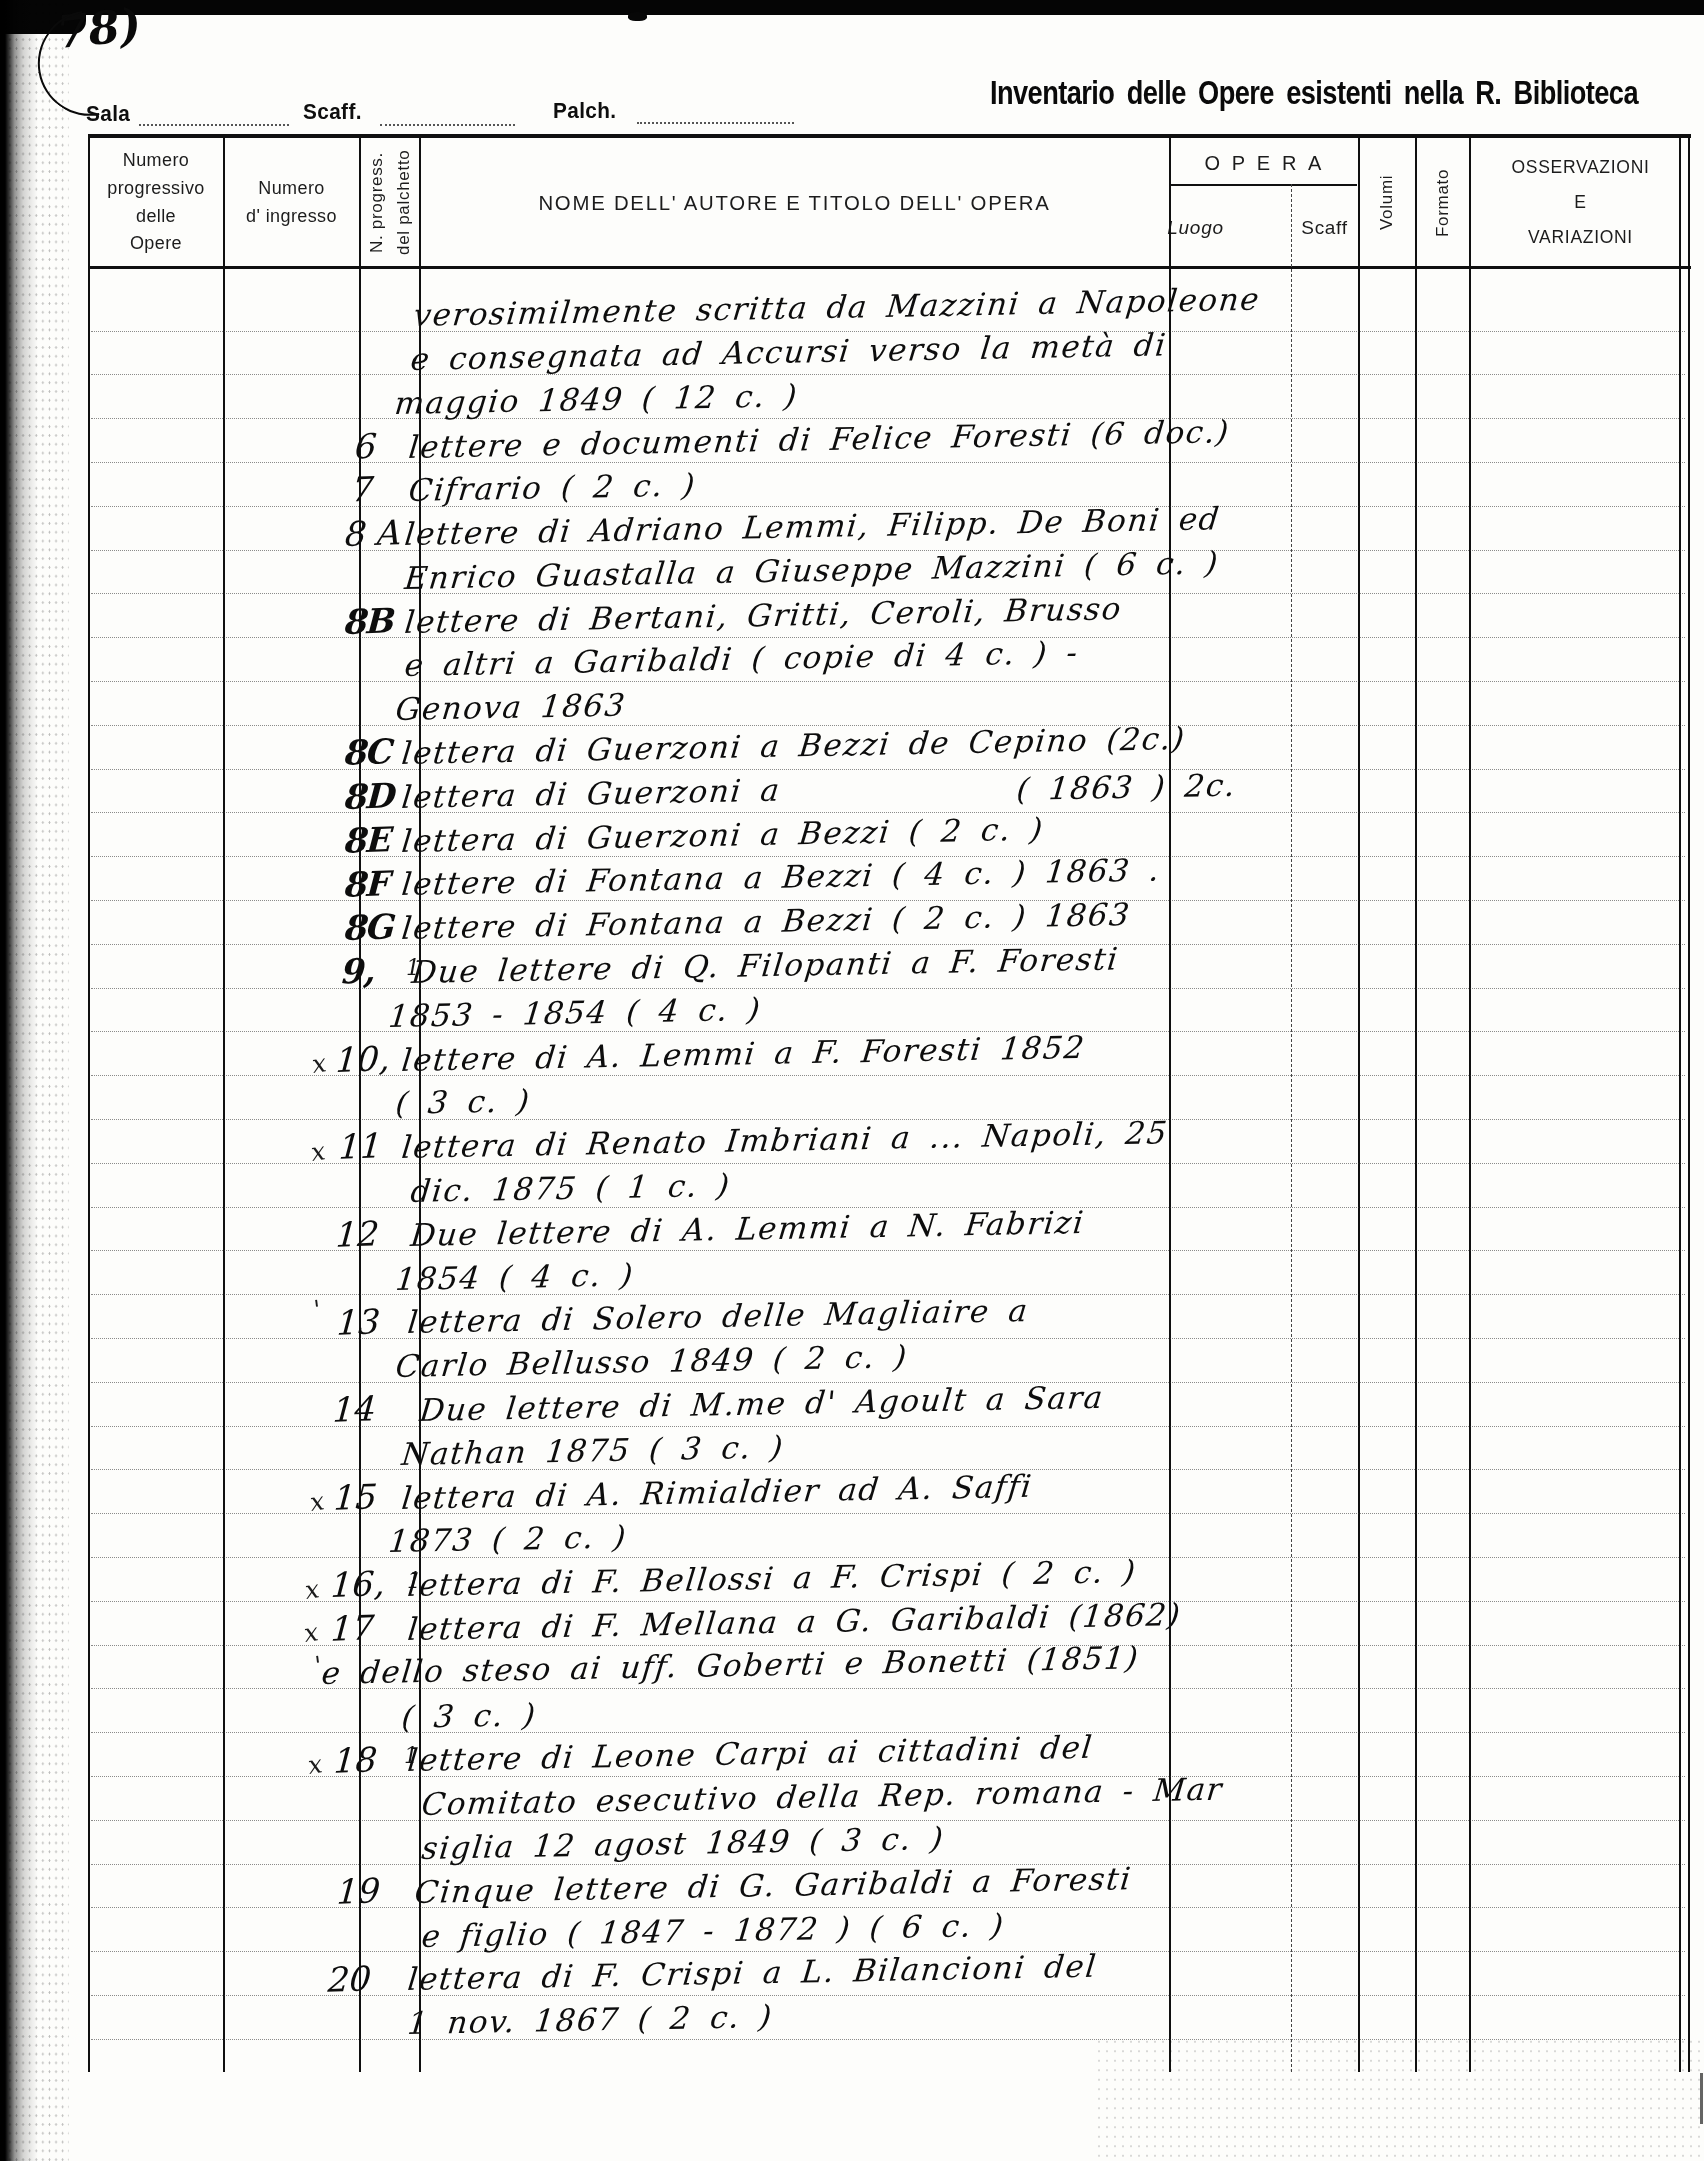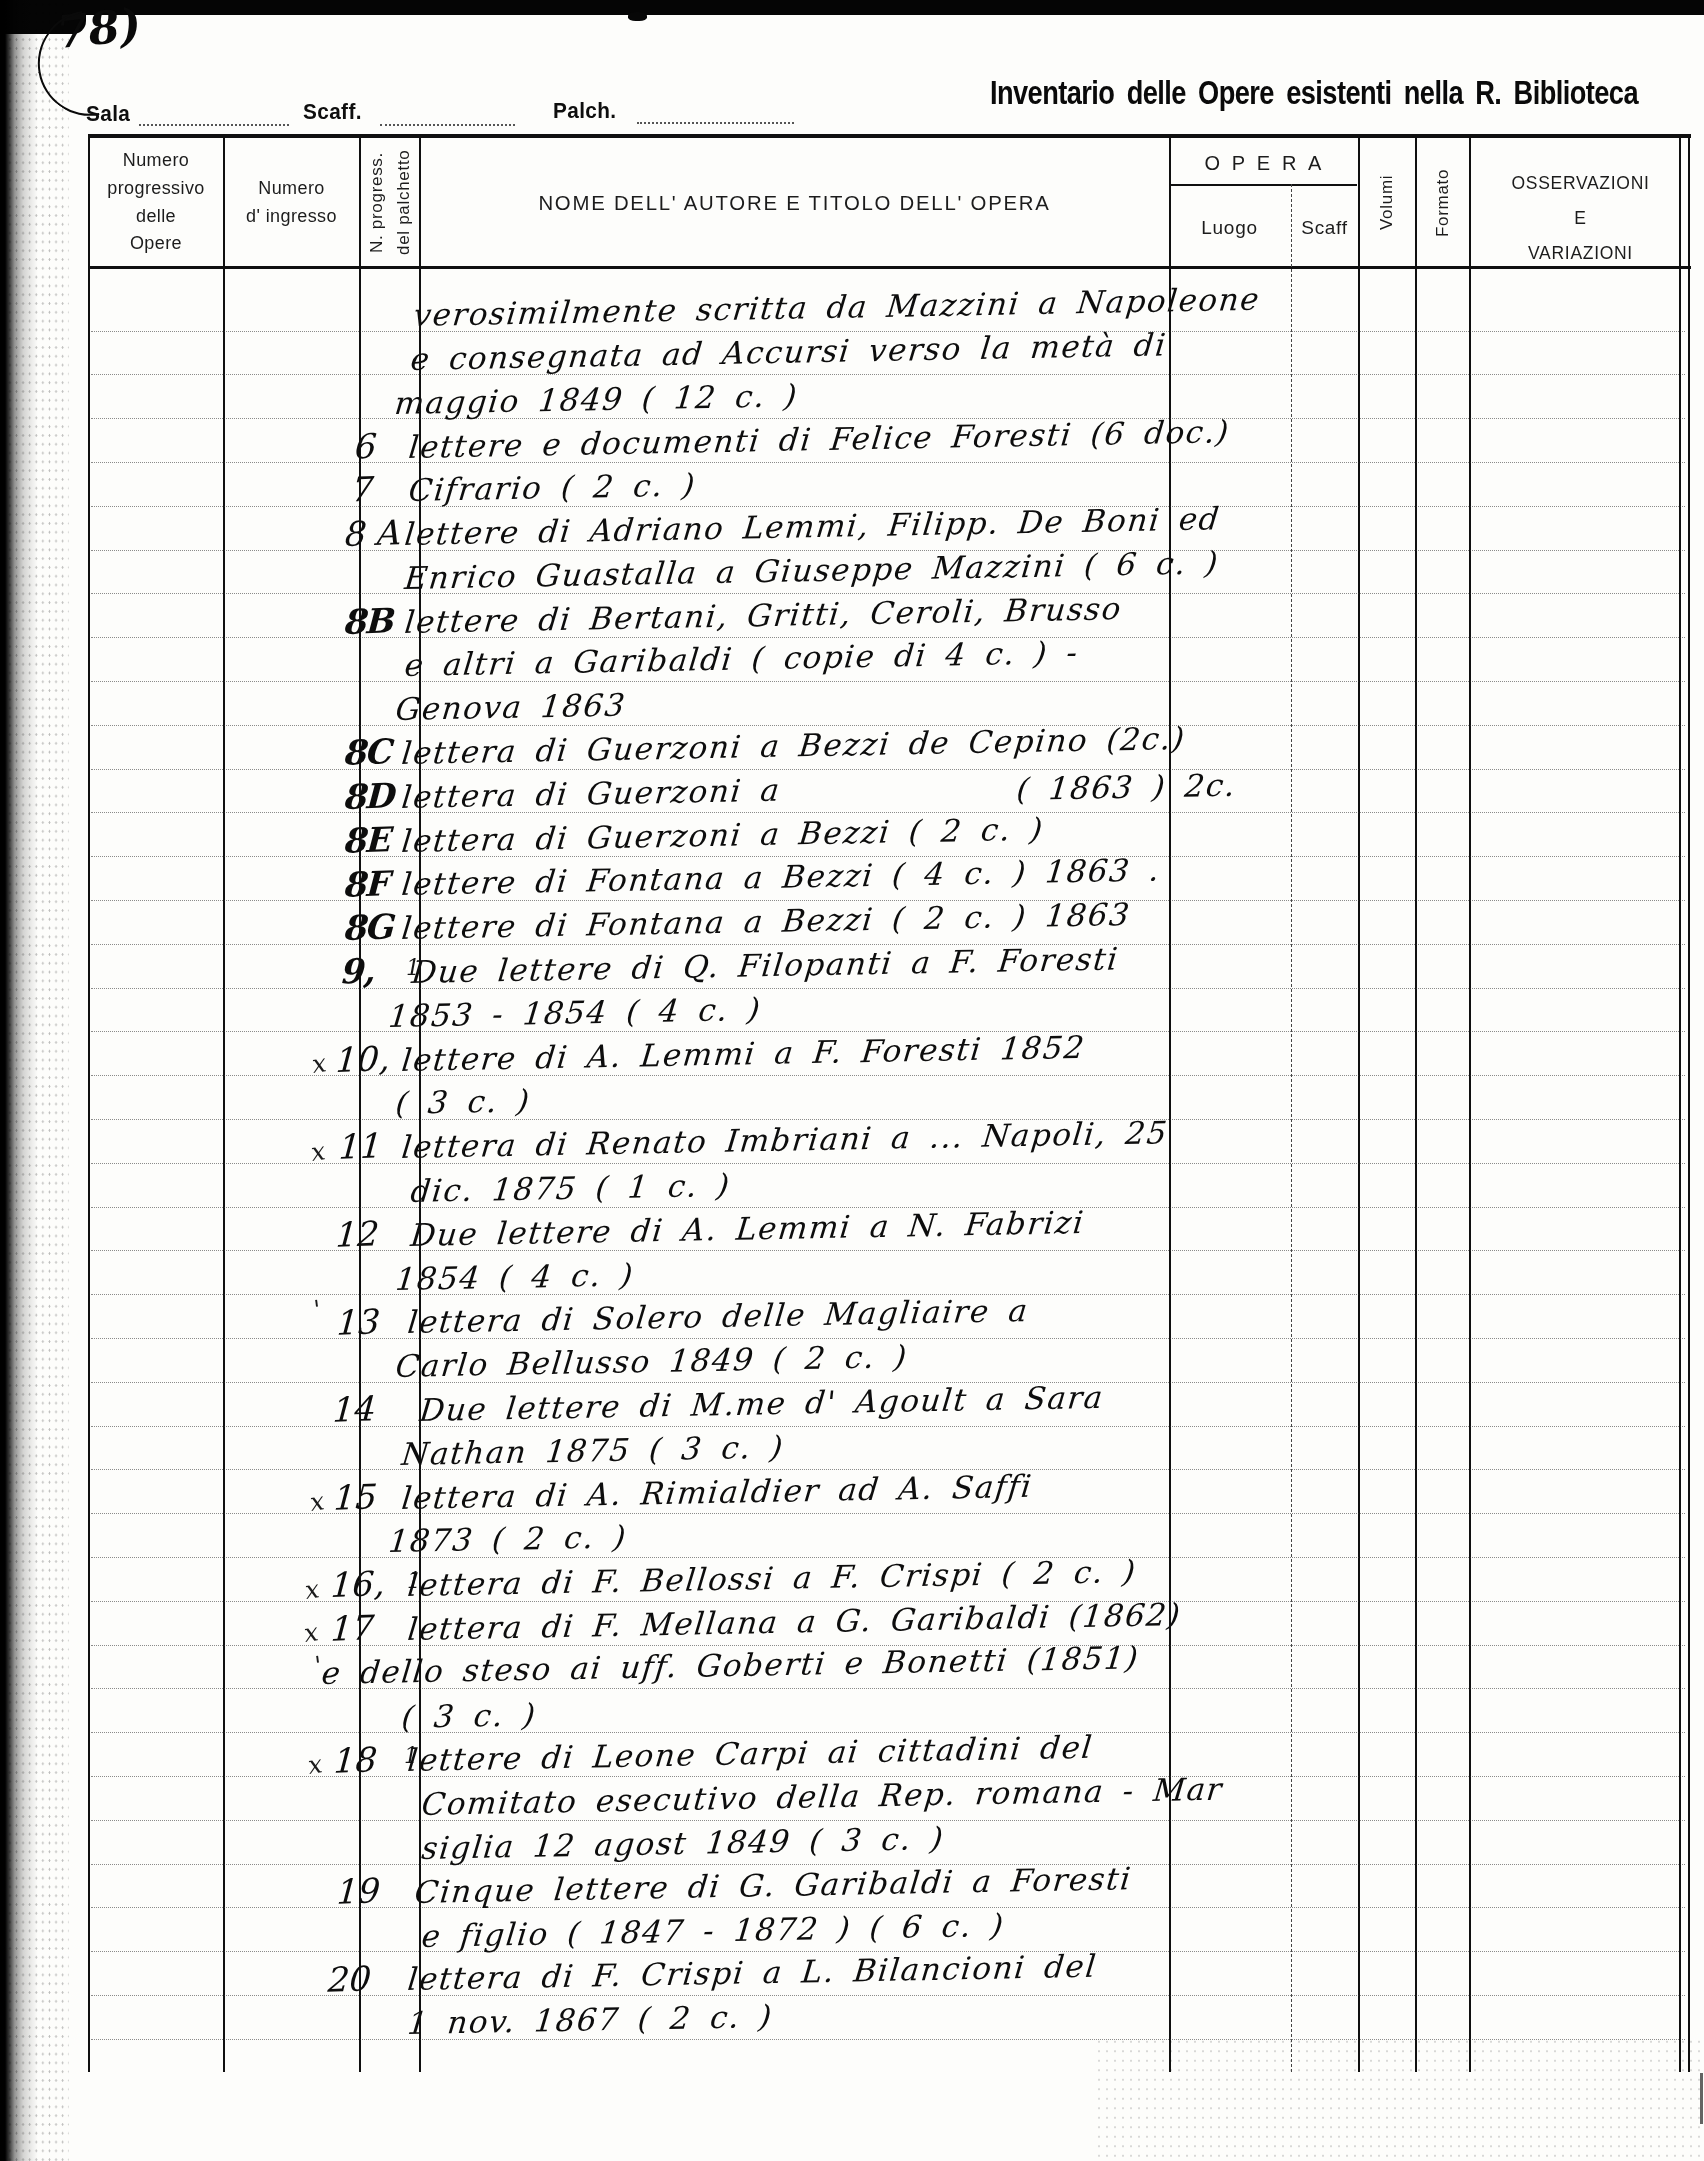--- a/index.html
+++ b/index.html
@@ -87,25 +87,25 @@
   <div class="cell th-small pre" style="left:89px;top:139px;width:134px;height:127px;">Numero
 progressivo
 delle
 Opere</div>
   <div class="cell th-small pre" style="left:224px;top:139px;width:135px;height:127px;">Numero
 d' ingresso</div>
   <div class="cell th-vert pre" style="left:361px;top:139px;width:58px;height:127px;">N. progress.
 del palchetto</div>
   <div class="cell th-nome" style="left:420px;top:139px;width:749px;height:127px;">NOME DELL' AUTORE E TITOLO DELL' OPERA</div>
   <div class="cell th-data" style="left:1169px;top:143px;width:188px;height:41px;">OPERA</div>
-  <div class="cell th-sub" style="left:1169px;top:191px;width:121px;height:73px;">Luogo</div>
+  <div class="cell th-sub" style="left:1135px;top:191px;width:121px;height:73px;font-style:italic;">Luogo</div>
   <div class="cell th-sub" style="left:1291px;top:191px;width:67px;height:73px;">Scaff</div>
   <div class="cell th-vert" style="left:1359px;top:139px;width:55px;height:127px;">Volumi</div>
   <div class="cell th-vert" style="left:1416px;top:139px;width:53px;height:127px;">Formato</div>
-  <div class="cell th-oss pre" style="left:1470px;top:139px;width:221px;height:127px;margin-top:16px;">OSSERVAZIONI
+  <div class="cell th-oss pre" style="left:1470px;top:139px;width:221px;height:127px;">OSSERVAZIONI
 E
 VARIAZIONI</div>
 
   <div id="generated">
       <div class="vline" style="left:88px;top:135px;width:2.2px;height:1937px;"></div>
       <div class="vline" style="left:223px;top:135px;width:2.2px;height:1937px;"></div>
       <div class="vline" style="left:359px;top:135px;width:2.2px;height:1937px;"></div>
       <div class="vline" style="left:419px;top:135px;width:2.2px;height:1937px;"></div>
       <div class="vline" style="left:1169px;top:135px;width:2.2px;height:1937px;"></div>
       <div class="vline" style="left:1358px;top:135px;width:2.2px;height:1937px;"></div>

